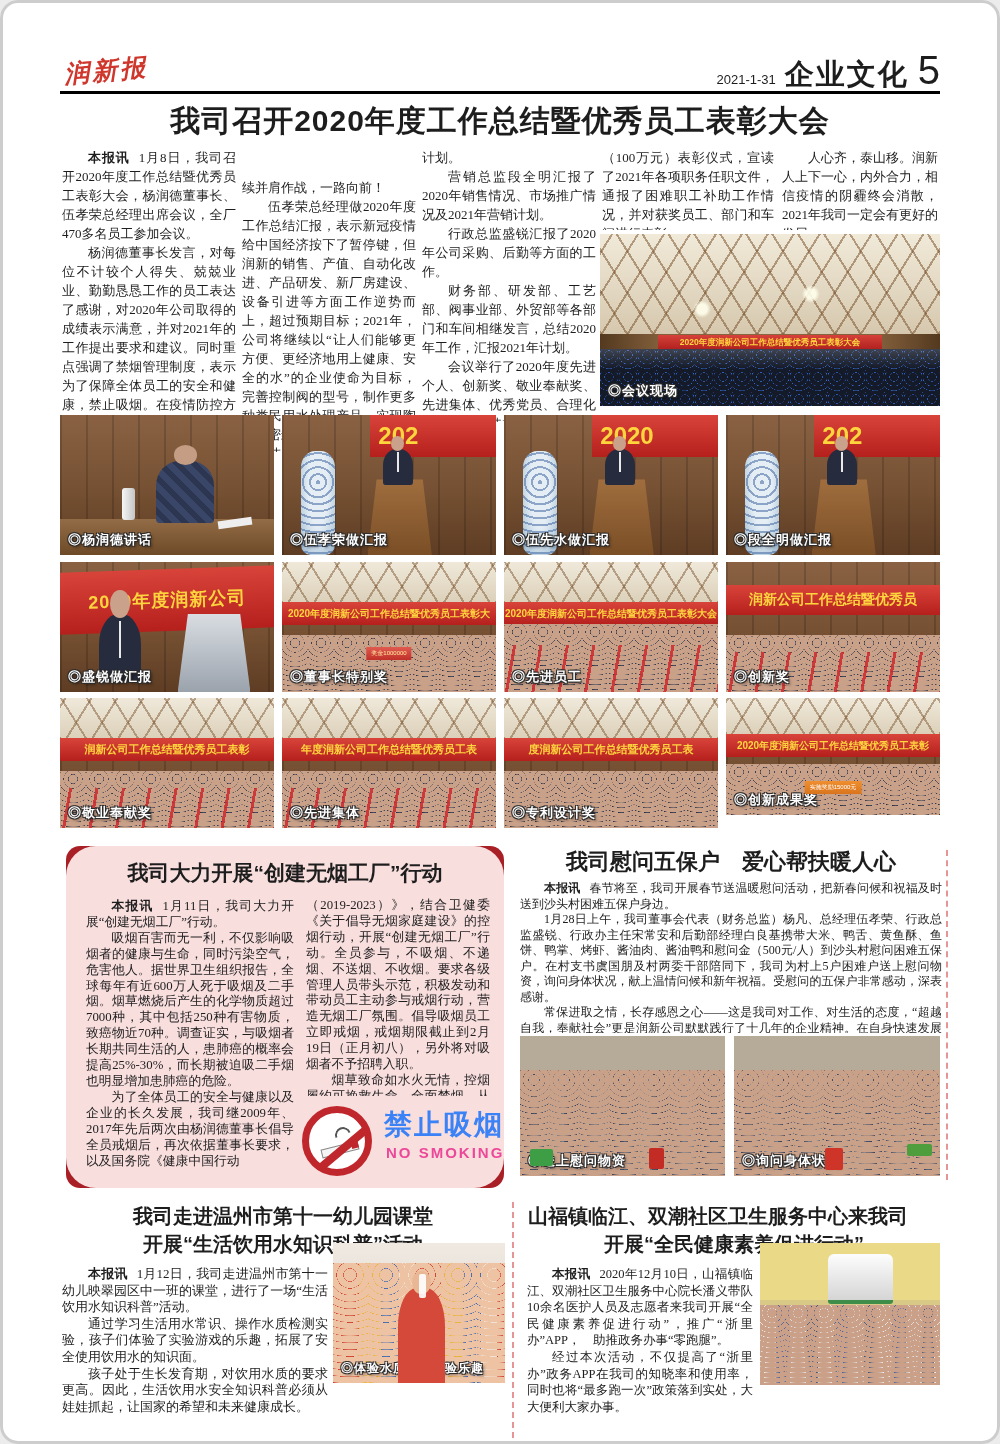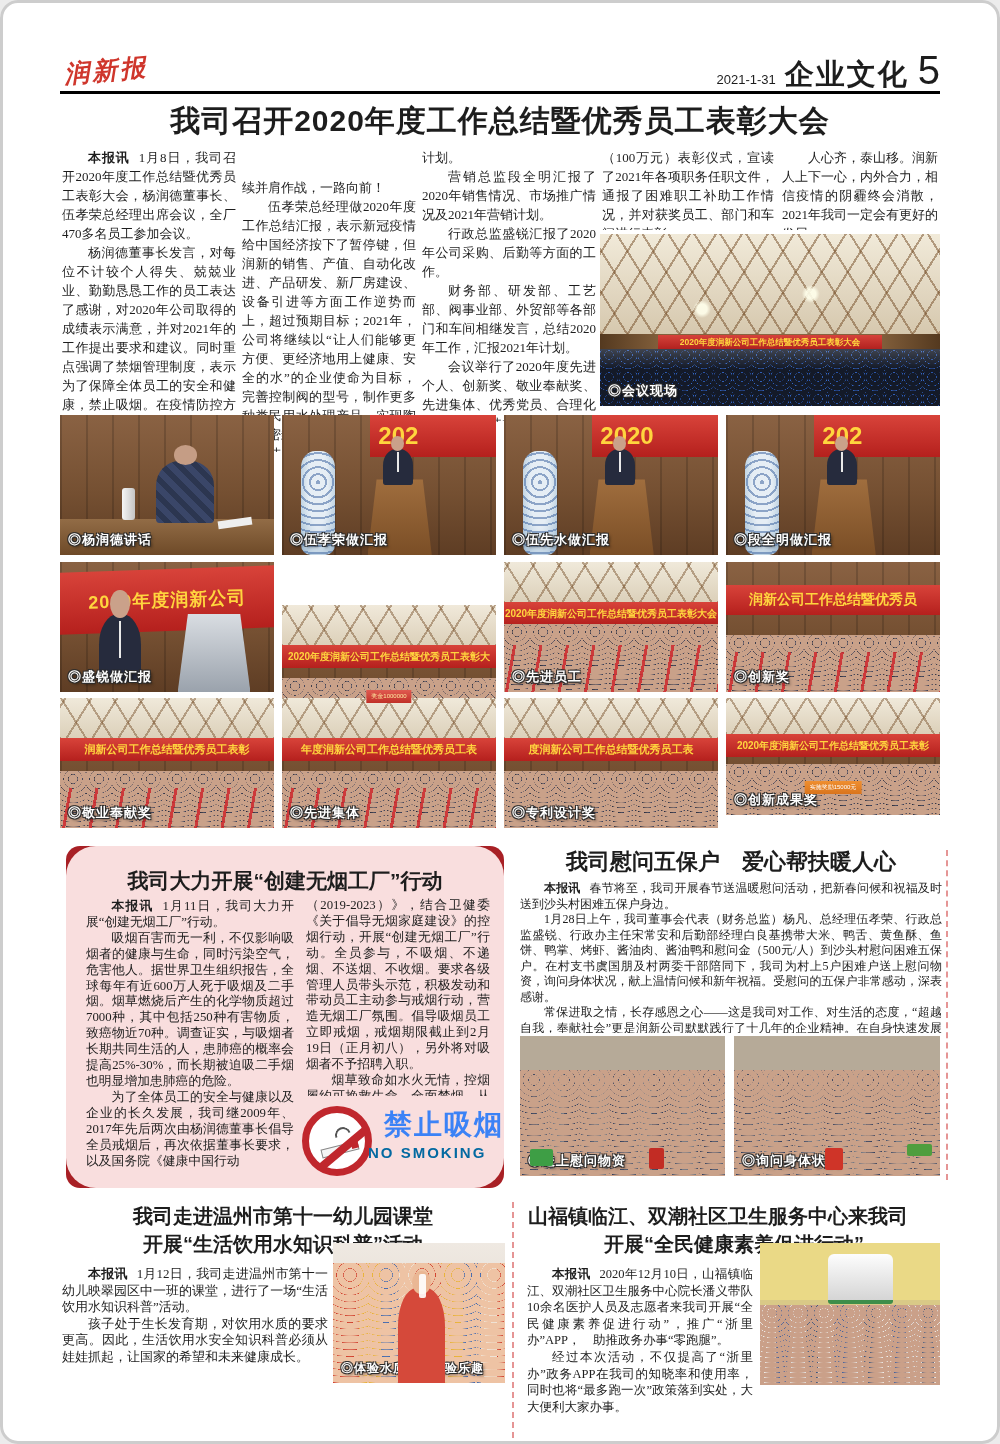--- a/index.html
+++ b/index.html
@@ -99,33 +99,33 @@
     font-family:"Liberation Sans",sans-serif;z-index:3;}
   .signboard.orange{background:linear-gradient(#ef8f30,#d9741c);color:#fff;bottom:18%;}
 
   
   .nsbox{left:66px;top:846px;width:438px;height:342px;}
   .nscorner{position:absolute;width:34px;height:34px;background:#a82025;}
   .c-tl{left:0;top:0;border-top-left-radius:14px;} .c-tr{right:0;top:0;border-top-right-radius:14px;}
   .c-bl{left:0;bottom:0;border-bottom-left-radius:14px;} .c-br{right:0;bottom:0;border-bottom-right-radius:14px;}
   .nsbg{position:absolute;inset:0;background:#f9dede;border-radius:30px;}
   .nstitle{position:absolute;left:0;top:13px;width:100%;text-align:center;font-size:21px;font-weight:bold;
-    font-family:"Liberation Sans",sans-serif;z-index:2;margin-top:8px;}
+    font-family:"Liberation Sans",sans-serif;z-index:2;}
   .nscol{position:absolute;top:52px;font-size:12.8px;line-height:15.9px;z-index:2;overflow:hidden;}
   .nsc1{left:20px;width:208px;height:278px;}
   .nsc2{left:240px;width:184px;height:198px;}
   .nosmoke{position:absolute;left:234px;top:258px;width:196px;height:72px;z-index:2;}
   .nscircle{position:absolute;left:2px;top:2px;width:56px;height:56px;border:7px solid #c0272d;border-radius:50%;background:#fff;}
   .cig{position:absolute;left:12px;top:32px;width:36px;height:7px;background:#f4f4f4;border:1px solid #888;transform:rotate(-14deg);}
   .cig::before{content:"";position:absolute;right:-1px;top:-1px;width:7px;height:7px;background:#c0272d;}
   .smoke{position:absolute;left:26px;top:14px;width:12px;height:12px;border:2px solid #555;border-color:#555 transparent transparent #555;border-radius:50%;transform:rotate(24deg);}
   .slash{position:absolute;left:5px;top:31px;width:60px;height:8px;background:#c0272d;transform:rotate(-40deg);border-radius:3px;}
   .nscn{position:absolute;left:84px;top:2px;font-size:28px;font-weight:bold;color:#3b82f6;
     font-family:"Liberation Sans",sans-serif;letter-spacing:2px;white-space:nowrap;}
-  .nsen{position:absolute;left:68px;top:40px;font-size:15px;font-weight:bold;color:#0369a1;
+  .nsen{position:absolute;left:86px;top:40px;font-size:15px;font-weight:bold;color:#ec4899;
     font-family:"Liberation Sans",sans-serif;letter-spacing:2px;white-space:nowrap;}
 
   
   .chtitle{left:520px;top:847px;width:422px;text-align:center;font-size:22px;font-weight:bold;
     font-family:"Liberation Sans",sans-serif;}
   .chbody{left:520px;top:881px;width:422px;height:152px;font-size:12px;line-height:15.5px;overflow:hidden;}
   .ph{position:absolute;overflow:hidden;}
   .ph-indoor{background:linear-gradient(#b6aa98 0 42%,#90836f 42% 100%);}
   .crowd-mix{position:absolute;left:0;right:0;bottom:0;height:76%;
     background-image:repeating-radial-gradient(circle at 14px 10px, #c9a189 0 5px, rgba(0,0,0,0) 5.6px),
@@ -246,21 +246,21 @@
 
   <figure class="abs gp" style="left:60px;top:562px;width:214px;height:130px;">
     <div class="wood"></div>
     <div class="gb gb-big">
         <span>2020年度润新公司</span>
       </div>
     <div class="podium silver"></div>
     <div class="spk left"></div>
     <figcaption class="pcap">◎盛锐做汇报</figcaption>
   </figure>
-  <figure class="abs gp" style="left:282px;top:562px;width:214px;height:130px;margin-top:43px;">
+  <figure class="abs gp" style="left:282px;top:562px;width:214px;height:130px;">
     <div class="wood"></div>
     <div class="ceil"></div>
     <div class="gb gb-mid">
         <span>2020年度润新公司工作总结暨优秀员工表彰大</span>
       </div>
     <div class="crowd"></div>
     <div class="signboard">奖金1000000</div>
     <figcaption class="pcap">◎董事长特别奖</figcaption>
   </figure>
   <figure class="abs gp" style="left:504px;top:562px;width:214px;height:130px;">
@@ -365,20 +365,21 @@
     <figcaption class="pcap">◎询问身体状况</figcaption>
   </figure>
 
   <div class="dash" style="left:946px;top:850px;height:330px;"></div>
   <div class="dash" style="left:512px;top:1202px;height:236px;"></div>
 
   <div class="btitle" style="left:60px;top:1203px;width:446px;">我司走进温州市第十一幼儿园课堂</div>
   <div class="btitle" style="left:60px;top:1231px;width:446px;">开展“生活饮用水知识科普”活动</div>
   <div class="abs kbody jt">
     <p><span class="lead">本报讯</span><span>1月12日，我司走进温州市第十一幼儿映翠园区中一班的课堂，进行了一场“生活饮用水知识科普”活动。</span></p>
+    <p>通过学习生活用水常识、操作水质检测实验，孩子们体验了实验游戏的乐趣，拓展了安全使用饮用水的知识面。</p>
     <p>孩子处于生长发育期，对饮用水质的要求更高。因此，生活饮用水安全知识科普必须从娃娃抓起，让国家的希望和未来健康成长。</p>
   </div>
   <figure class="abs ph ph-kids" style="left:333px;top:1243px;width:172px;height:140px;">
     <div class="crowd-kids"></div>
     <div class="kid-red"></div>
     <div class="tube"></div>
     <figcaption class="pcap" style="font-size:12px;">◎体验水质检测实验乐趣</figcaption>
   </figure>
 
   <div class="btitle" style="left:508px;top:1203px;width:420px;">山福镇临江、双潮社区卫生服务中心来我司</div>

